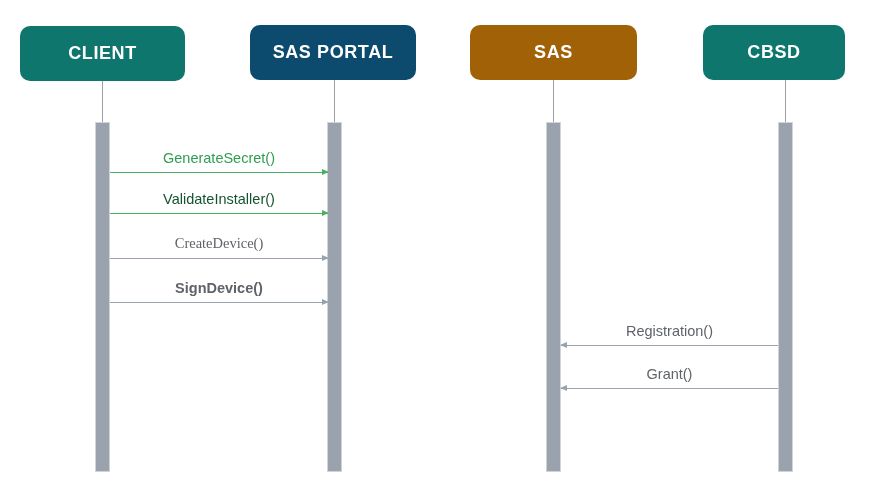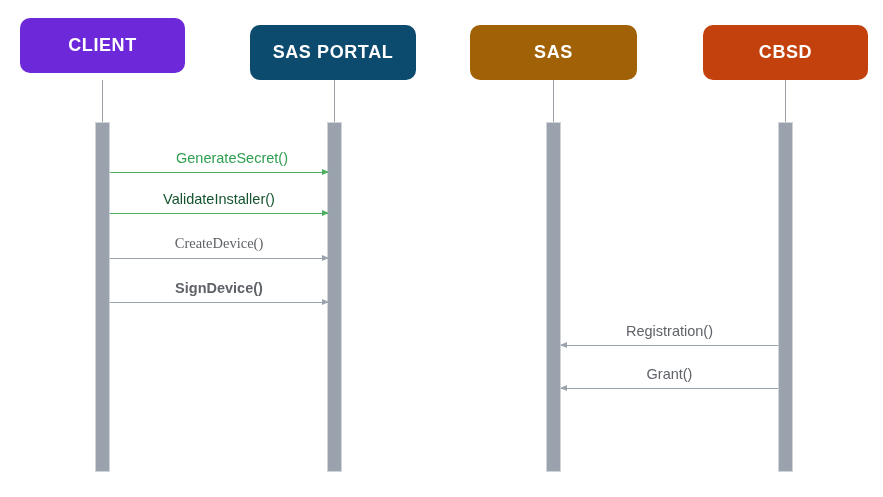--- a/index.html
+++ b/index.html
@@ -88,36 +88,36 @@
 
 <div id="diagram-canvas">
     <div class="lifeline" style="left: 102px; top: 80px; height: 42px; background: rgb(154, 160, 166);"></div>
     <div class="lifeline" style="left: 334px; top: 80px; height: 42px; background: rgb(154, 160, 166);"></div>
     <div class="lifeline" style="left: 553px; top: 80px; height: 42px; background: rgb(154, 160, 166);"></div>
     <div class="lifeline" style="left: 785px; top: 80px; height: 42px; background: rgb(154, 160, 166);"></div>
     <div class="activation" style="left: 95px; top: 122px; height: 350px; background: rgb(154, 163, 173); border-color: rgb(207, 212, 217);"></div>
     <div class="activation" style="left: 327px; top: 122px; height: 350px; background: rgb(154, 163, 173); border-color: rgb(207, 212, 217);"></div>
     <div class="activation" style="left: 546px; top: 122px; height: 350px; background: rgb(154, 163, 173); border-color: rgb(207, 212, 217);"></div>
     <div class="activation" style="left: 778px; top: 122px; height: 350px; background: rgb(154, 163, 173); border-color: rgb(207, 212, 217);"></div>
-    <div class="actor-box" style="left: 20px; top: 18px; width: 165px; height: 55px; background: #6d28d9;">
+    <div class="actor-box" style="left: 20px; top: 26px; width: 165px; height: 55px; background: #0f766e;">
       <span>CLIENT</span>
     </div>
     <div class="actor-box" style="left: 250px; top: 25px; width: 166px; height: 55px; background: #0c4a6e;">
       <span>SAS PORTAL</span>
     </div>
     <div class="actor-box" style="left: 470px; top: 25px; width: 167px; height: 55px; background: #a16207;">
       <span>SAS</span>
     </div>
-    <div class="actor-box" style="left: 703px; top: 25px; width: 165px; height: 55px; background: #c2410c;">
+    <div class="actor-box" style="left: 703px; top: 25px; width: 142px; height: 55px; background: #0f766e;">
       <span>CBSD</span>
     </div>
     <div class="msg" style="left: 110px; top: 172px; width: 218px;">
       <div class="msg-line" style="width: 218px; border-top-color: rgb(76, 175, 98);"></div>
       <div class="msg-head right" style="border-left-color: rgb(76, 175, 98);"></div>
-      <div class="msg-label" style="color: rgb(46, 158, 79); padding-left: 13px;">GenerateSecret()</div>
+      <div class="msg-label" style="color: rgb(46, 158, 79);">GenerateSecret()</div>
     </div>
     <div class="msg" style="left: 110px; top: 213px; width: 218px;">
       <div class="msg-line" style="width: 218px; border-top-color: rgb(76, 175, 98);"></div>
       <div class="msg-head right" style="border-left-color: rgb(76, 175, 98);"></div>
       <div class="msg-label" style="color: #14532d;">ValidateInstaller()</div>
     </div>
     <div class="msg" style="left: 110px; top: 258px; width: 218px;">
       <div class="msg-line" style="width: 218px; border-top-color: rgb(154, 163, 173);"></div>
       <div class="msg-head right" style="border-left-color: rgb(154, 163, 173);"></div>
       <div class="msg-label" style="color: rgb(95, 99, 104); font-family: Liberation Serif, serif;">CreateDevice()</div>

